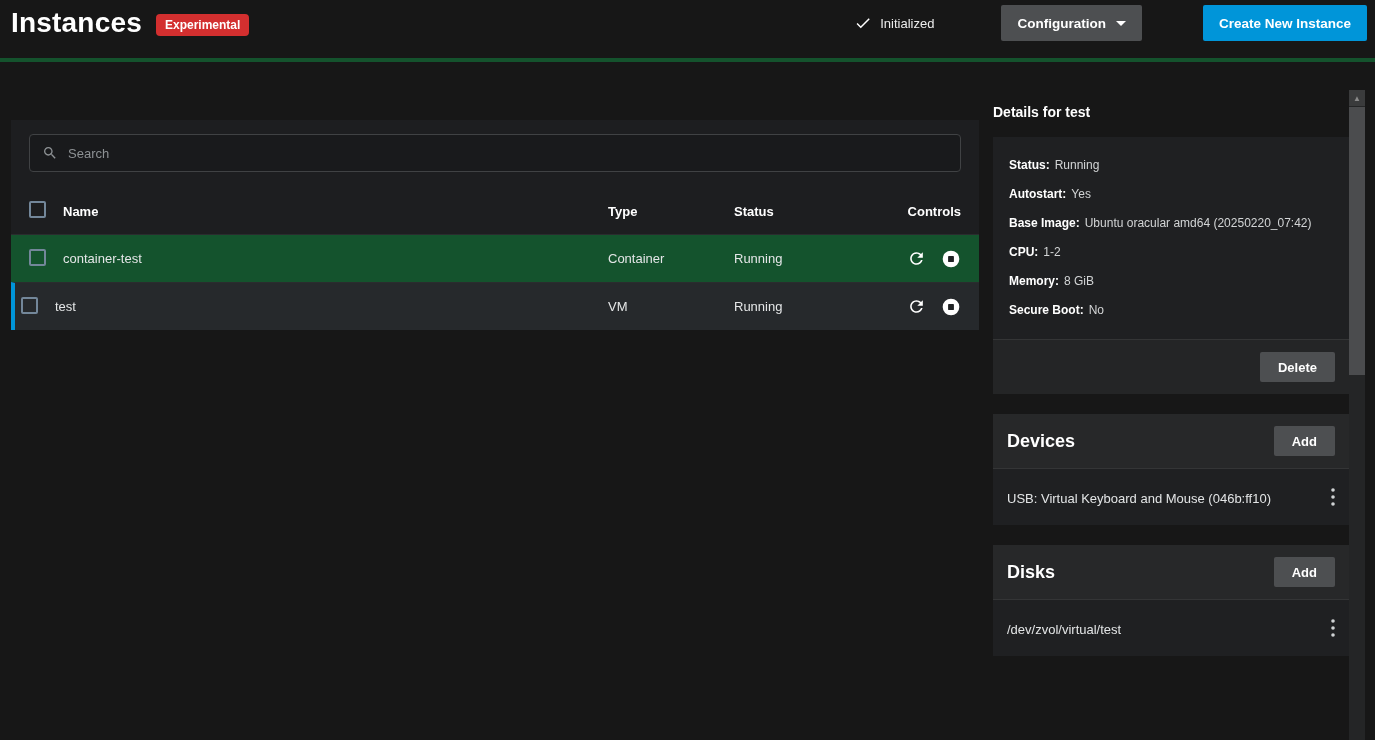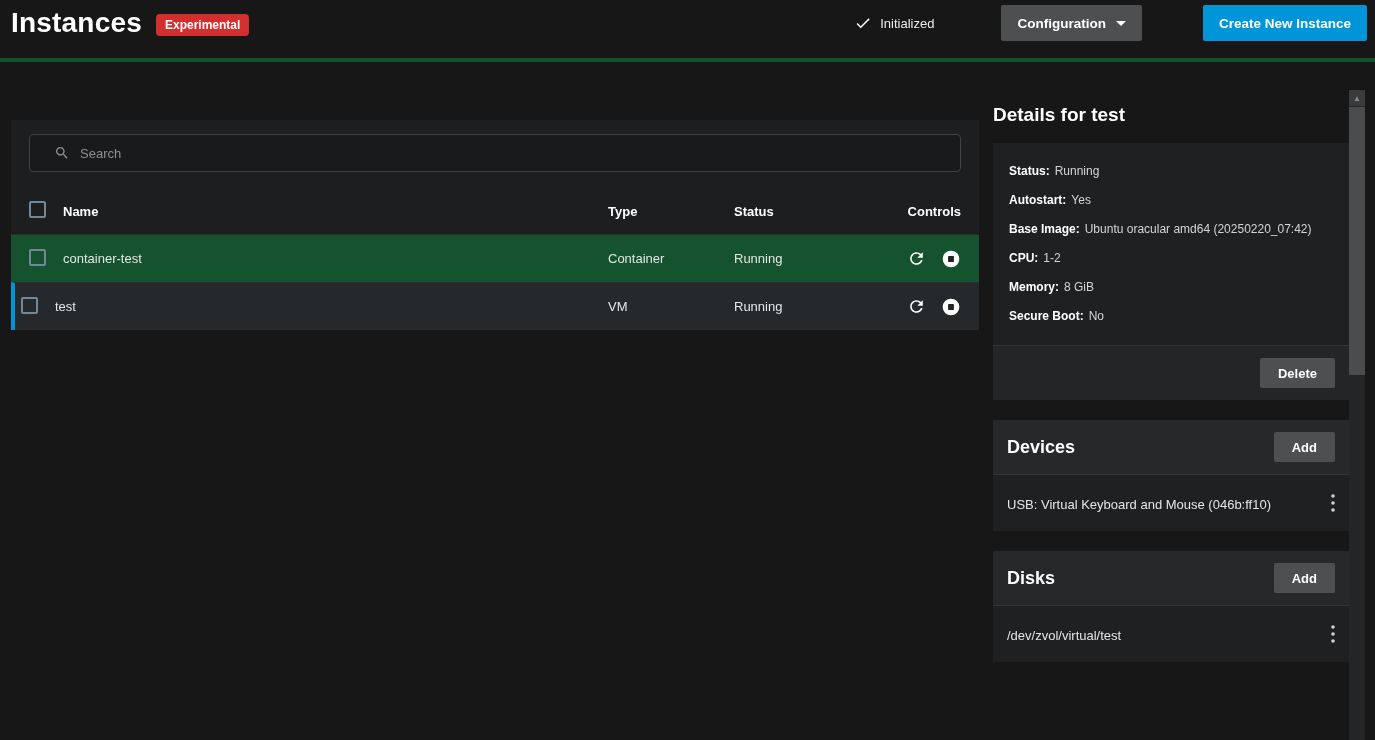--- a/index.html
+++ b/index.html
@@ -45,21 +45,21 @@
   }
 
   
   .list-panel {
     position: absolute; left: 11px; top: 120px; width: 968px;
     background: #1d1e20; padding-top: 14px;
   }
   .search-wrap {
     margin: 0 18px 16px; height: 38px;
     border: 1px solid #404244; border-radius: 4px; background: #191a1c;
-    display: flex; align-items: center; gap: 10px; padding: 0 24px;
+    display: flex; align-items: center; gap: 10px; padding: 0 12px;
   }
   .search-wrap input {
     flex: 1; background: transparent; border: none; outline: none;
     color: #ddd; font-size: 13px; font-family: inherit;
   }
   .search-wrap input::placeholder { color: #8d9194; }
 
   .trow {
     display: grid;
     grid-template-columns: 34px 1fr 126px 135px 92px;
@@ -72,21 +72,21 @@
   .col-controls { display: flex; justify-content: flex-end; align-items: center; gap: 15px; }
   .col-controls-h { text-align: right; }
   .checkbox {
     display: inline-block; width: 17px; height: 17px;
     border: 2px solid #73879a; border-radius: 2px; cursor: pointer;
   }
   .icon-btn { background: none; border: none; cursor: pointer; padding: 0; display: flex; align-items: center; }
 
   
   .details { position: absolute; left: 993px; top: 104px; width: 356px; }
-  .details-title { font-size: 19px; font-weight: bold; margin-bottom: 17px; }
+  .details-title { font-size: 14px; font-weight: bold; margin-bottom: 17px; }
   .card { background: #1f2022; margin-bottom: 20px; }
   .card-head {
     background: #272829; display: flex; align-items: center; justify-content: space-between;
     padding: 12px 14px; border-bottom: 1px solid #343536;
   }
   .card-head h3 { font-size: 18px; font-weight: bold; }
   .card-body { padding: 14px 16px; }
   .field { font-size: 12px; line-height: 29px; color: #d3d5d6; }
   .field .flabel { font-weight: bold; color: #fff; margin-right: 5px; }
   .card-foot { border-top: 1px solid #343536; padding: 12px 14px; text-align: right; background: #242526; }

